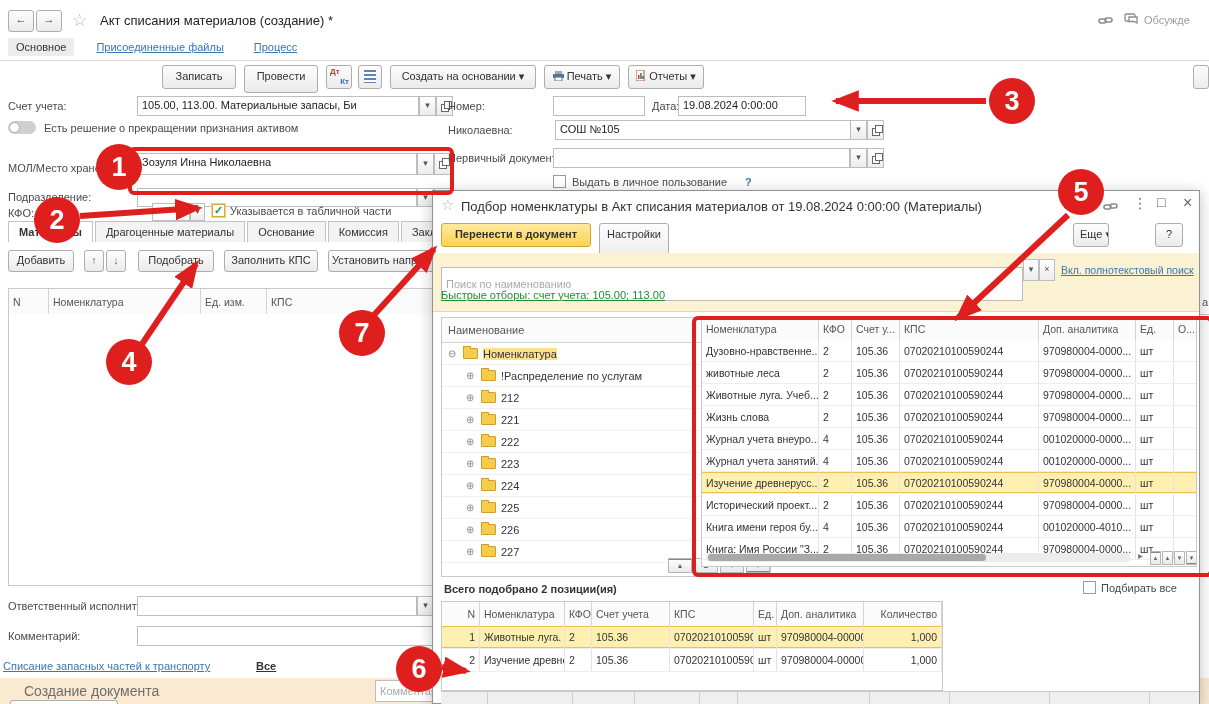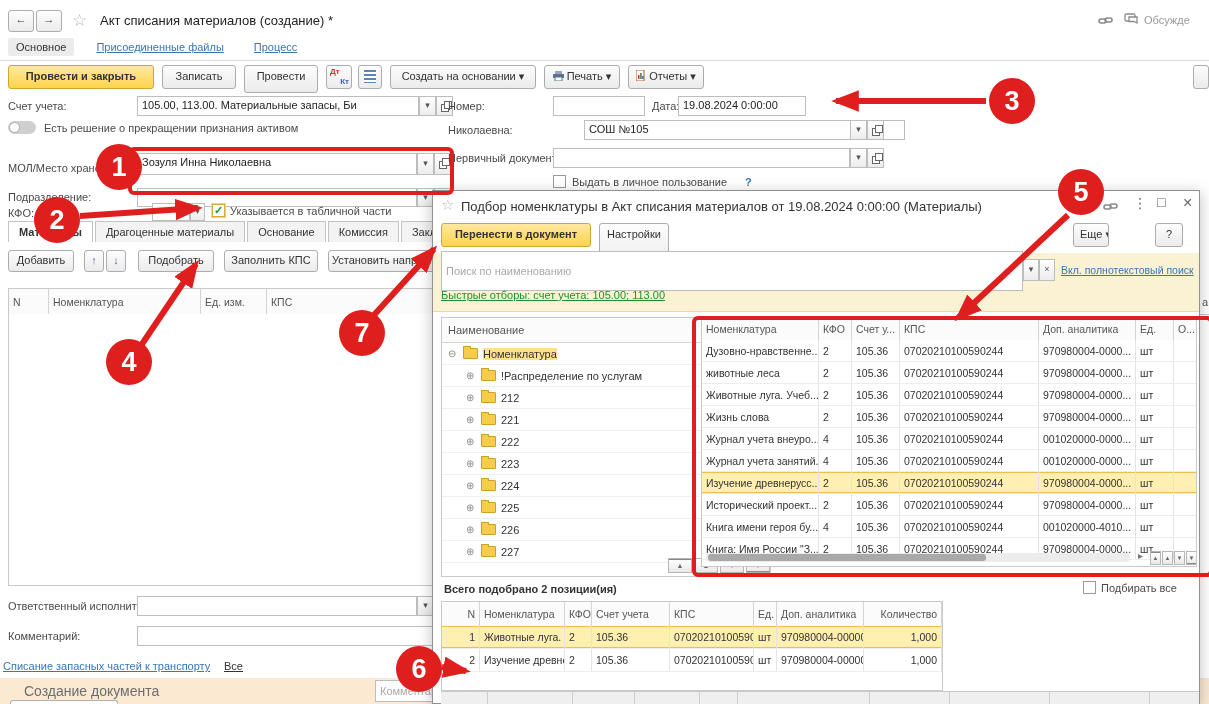--- a/index.html
+++ b/index.html
@@ -98,21 +98,20 @@
   </svg>
   <span class="abs gray" style="left:1144px;top:14px">Обсужде</span>
 
   <div class="abs" style="left:8px;top:38px;display:flex;gap:14px">
     <span class="navtab active">Основное</span>
       <span class="navtab">Присоединенные файлы</span>
       <span class="navtab">Процесс</span>
   </div>
   <div class="hdrline" style="top:60px"></div>
 
-  <div class="btn yel" style="left:8px;top:65px;width:146px;height:24px">Провести и закрыть</div>
   <div class="btn" style="left:162px;top:65px;width:74px;height:24px">Записать</div>
   <div class="btn" style="left:244px;top:65px;width:74px;height:28px">Провести</div>
   <div class="btn" style="left:326px;top:65px;width:26px;height:24px;padding:2px">
     <span class="dtkt">
         <b class="d">Дт</b>
         <b class="k">Кт</b>
       </span>
   </div>
   <div class="btn" style="left:358px;top:65px;width:24px;height:24px;padding:4px 5px">
     <span class="listic"></span>
@@ -173,21 +172,21 @@
   <div class="cbo" style="left:190px;top:203px;width:15px;height:18px;line-height:15px">▾</div>
   <div class="cb on" style="left:212px;top:204px">✓</div>
   <span class="lbl" style="left:230px;top:205px">Указывается в табличной части</span>
 
   <span class="lbl" style="left:448px;top:100px">Номер:</span>
   <div class="fld" style="left:553px;top:96px;width:92px"></div>
   <span class="lbl" style="left:652px;top:100px">Дата:</span>
   <div class="fld" style="left:678px;top:96px;width:128px">19.08.2024  0:00:00</div>
 
   <span class="lbl" style="left:448px;top:124px">Николаевна:</span>
-  <div class="fld" style="left:584px;top:120px;width:321px">СОШ №105</div>
+  <div class="fld" style="left:555px;top:120px;width:321px">СОШ №105</div>
   <div class="cbo" style="left:850px;top:120px">▾</div>
   <div class="openic" style="left:867px;top:120px">
       <i></i>
       <i class="b"></i>
     </div>
 
   <span class="lbl" style="left:448px;top:152px">Первичный документ:</span>
   <div class="fld" style="left:553px;top:148px;width:297px"></div>
   <div class="cbo" style="left:850px;top:148px">▾</div>
   <div class="openic" style="left:867px;top:148px">
@@ -226,21 +225,21 @@
   <div class="abs" style="left:1200px;top:314px;width:9px;height:272px;border-top:1px solid #c9c9c9"></div>
 
   <span class="lbl" style="left:8px;top:600px">Ответственный исполнитель:</span>
   <div class="fld" style="left:137px;top:596px;width:280px"></div>
   <div class="cbo" style="left:417px;top:596px">▾</div>
 
   <span class="lbl" style="left:8px;top:630px">Комментарий:</span>
   <div class="fld" style="left:137px;top:626px;width:297px"></div>
 
   <span class="link" style="left:3px;top:660px">Списание запасных частей к транспорту</span>
-  <span class="abs" style="left:224px;top:660px;color:#333;font-weight:normal;text-decoration:underline;cursor:pointer">Все</span>
+  <span class="abs" style="left:256px;top:660px;color:#333;font-weight:bold;text-decoration:underline;cursor:pointer">Все</span>
 
   <div class="abs" style="left:0;top:678px;width:1209px;height:26px;background:#fbe9d2"></div>
   <span class="abs" style="left:24px;top:683px;font-size:14px;color:#6e6e6e">Создание документа</span>
   <div class="abs" style="left:10px;top:700px;width:106px;height:4px;background:#fdfdfd;border:1px solid #b0b0b0;border-bottom:none;border-radius:3px 3px 0 0"></div>
   <input class="fld placeholder" style="left: 375px; top: 680px; width: 330px; height: 22px;" placeholder="Комментарий для следующего исполнителя, описани">
 
   <div class="dialog">
     <span class="abs" style="left:8px;top:5px;font-size:15px;color:#b9b9b9">☆</span>
     <span class="dlg-title">Подбор номенклатуры в Акт списания материалов от 19.08.2024 0:00:00 (Материалы)</span>
     <svg class="abs" style="left:670px;top:8px" width="15" height="15" viewBox="0 0 15 15">
@@ -254,21 +253,21 @@
     <span class="winic" style="left:750px;top:3px;font-size:16px">×</span>
 
     <div class="btn yel" style="left:8px;top:32px;width:150px;height:24px">Перенести в документ</div>
     <div class="btn" style="left:166px;top:32px;width:70px;height:40px">Настройки</div>
     <div class="btn" style="left:640px;top:32px;width:36px;height:24px">
       <span>Еще</span> <span>▾</span>
     </div>
     <div class="btn" style="left:722px;top:32px;width:28px;height:24px">?</div>
 
     <div class="band"></div>
-    <input class="fld placeholder" style="left: 8px; top: 60px; width: 582px; height: 40px;" placeholder="Поиск по наименованию">
+    <input class="fld placeholder" style="left: 8px; top: 76px; width: 582px; height: 34px;" placeholder="Поиск по наименованию">
     <div class="cbo" style="left:590px;top:68px;width:16px;height:22px;line-height:19px">▾</div>
     <div class="cbo" style="left:606px;top:68px;width:16px;height:22px;line-height:19px">×</div>
     <span class="link" style="left:628px;top:73px;font-size:10.5px">Вкл. полнотекстовый поиск</span>
     <span class="link glink" style="left:8px;top:98px">Быстрые отборы: счет учета: 105.00; 113.00</span>
 
     <div class="panel" style="left:8px;top:126px;width:330px;height:260px">
       <div style="height:24px;border-bottom:1px solid #d4d4d4;background:#fbfbfb;display:flex;align-items:center;padding:0 6px;color:#555">
         <span style="flex:1">Наименование</span>
         <span>↓</span>
       </div>

